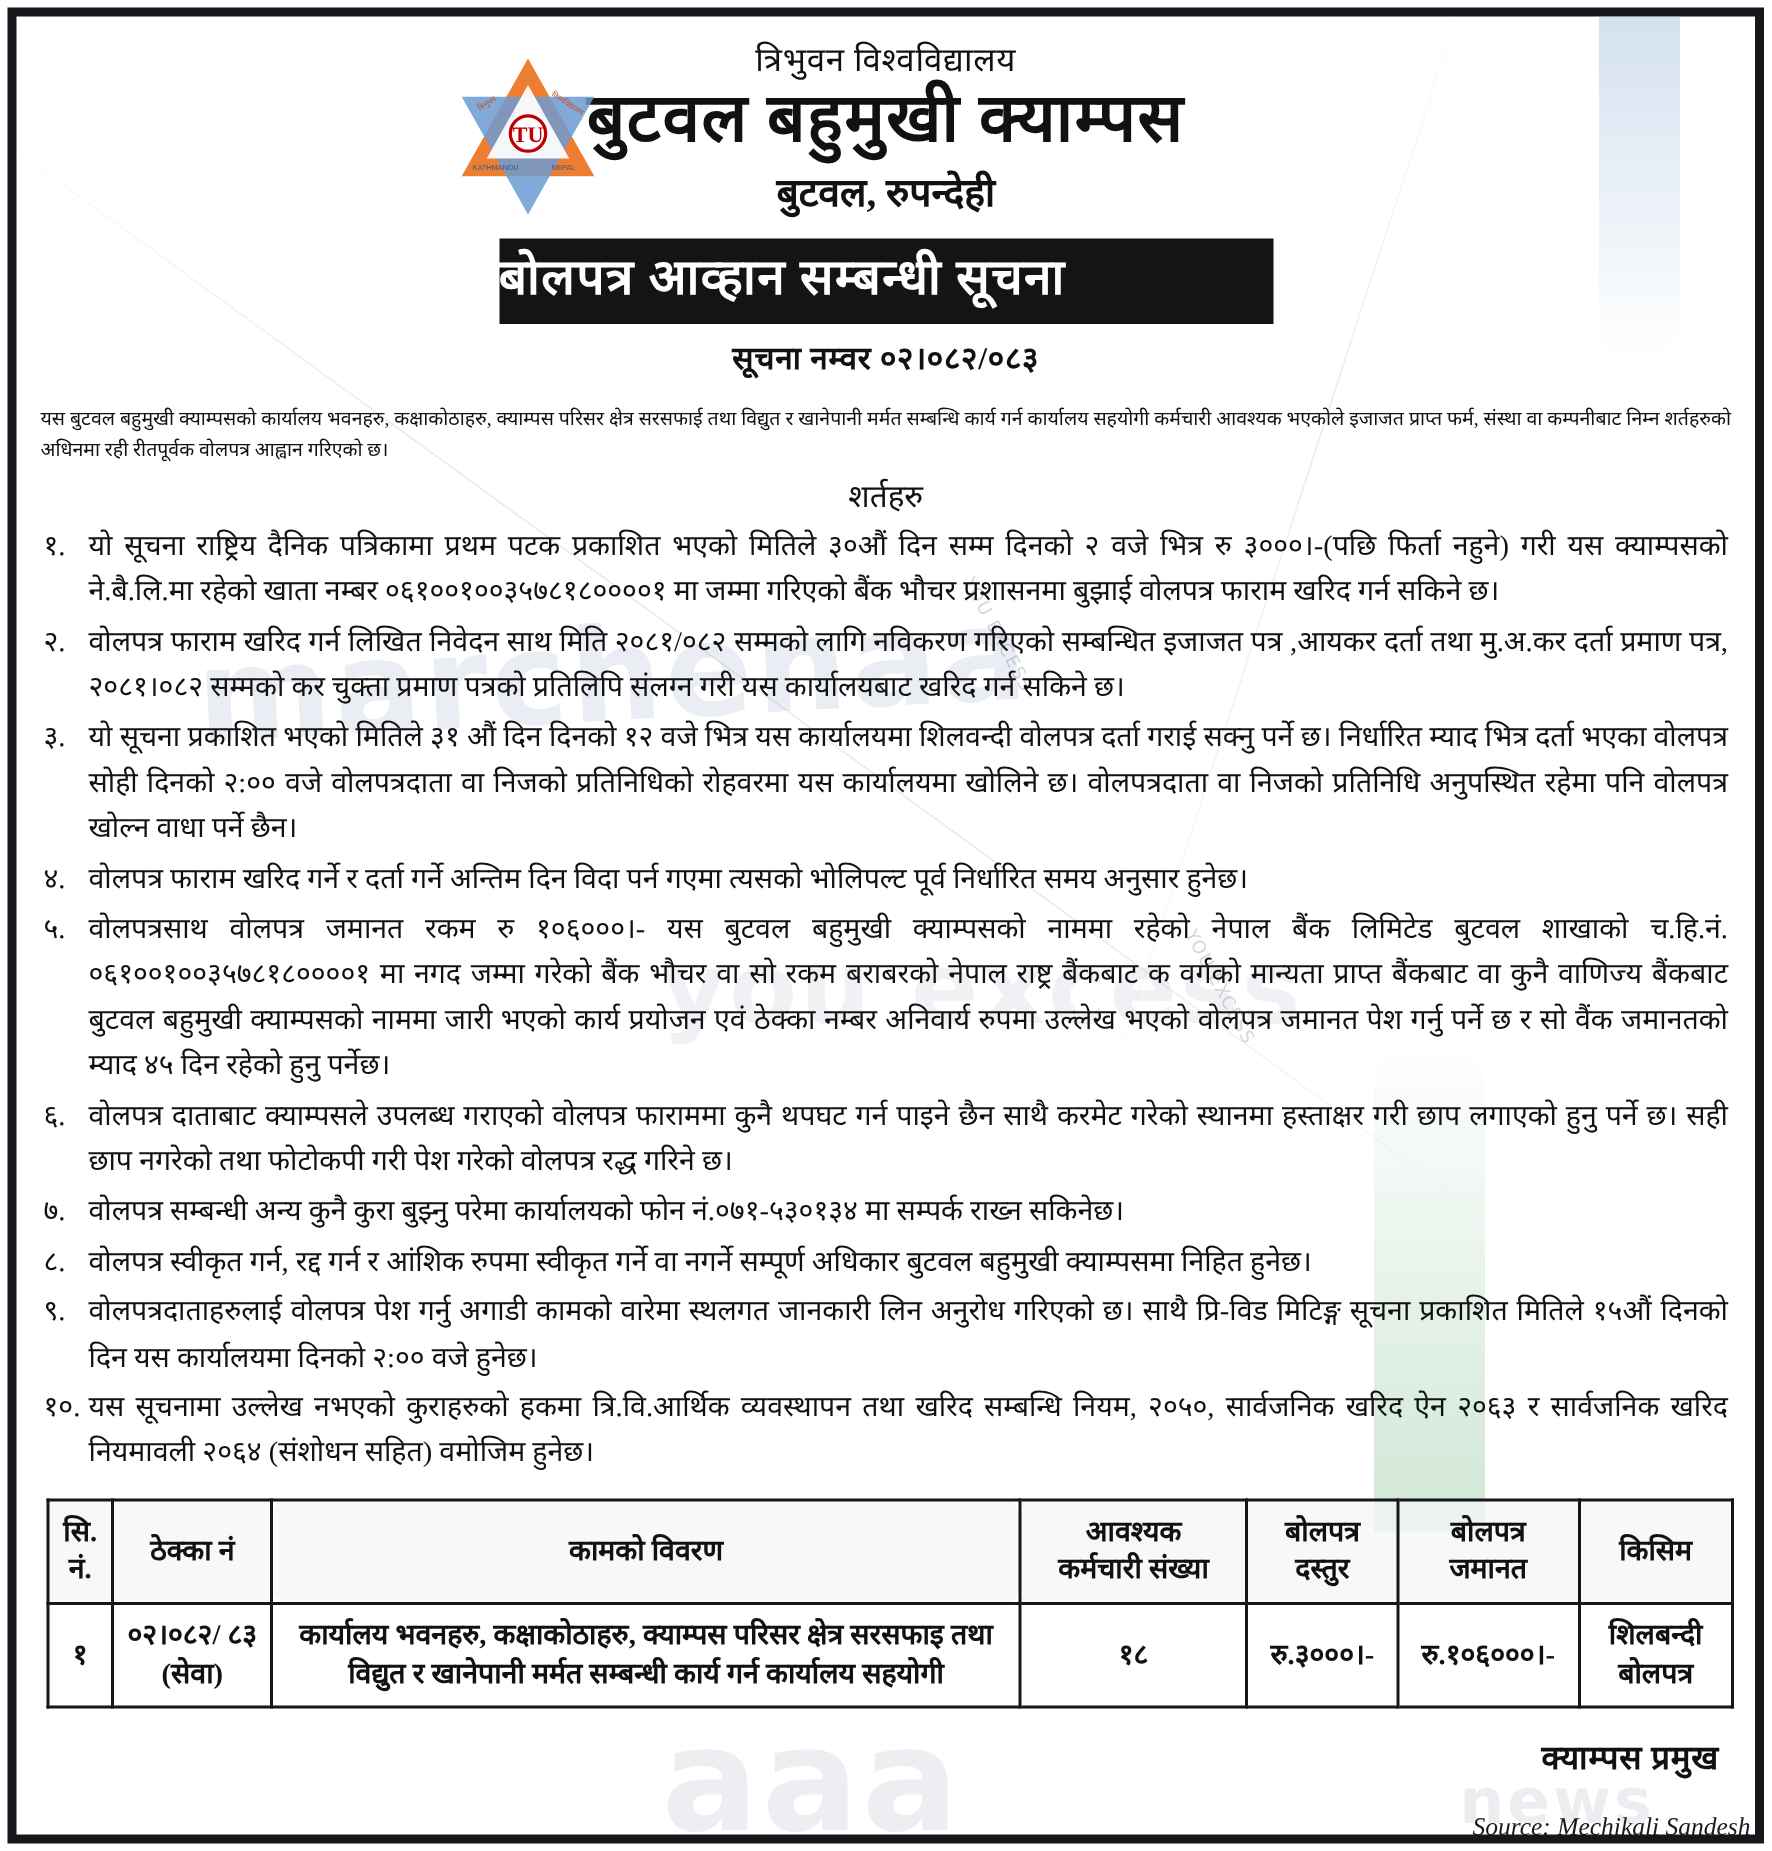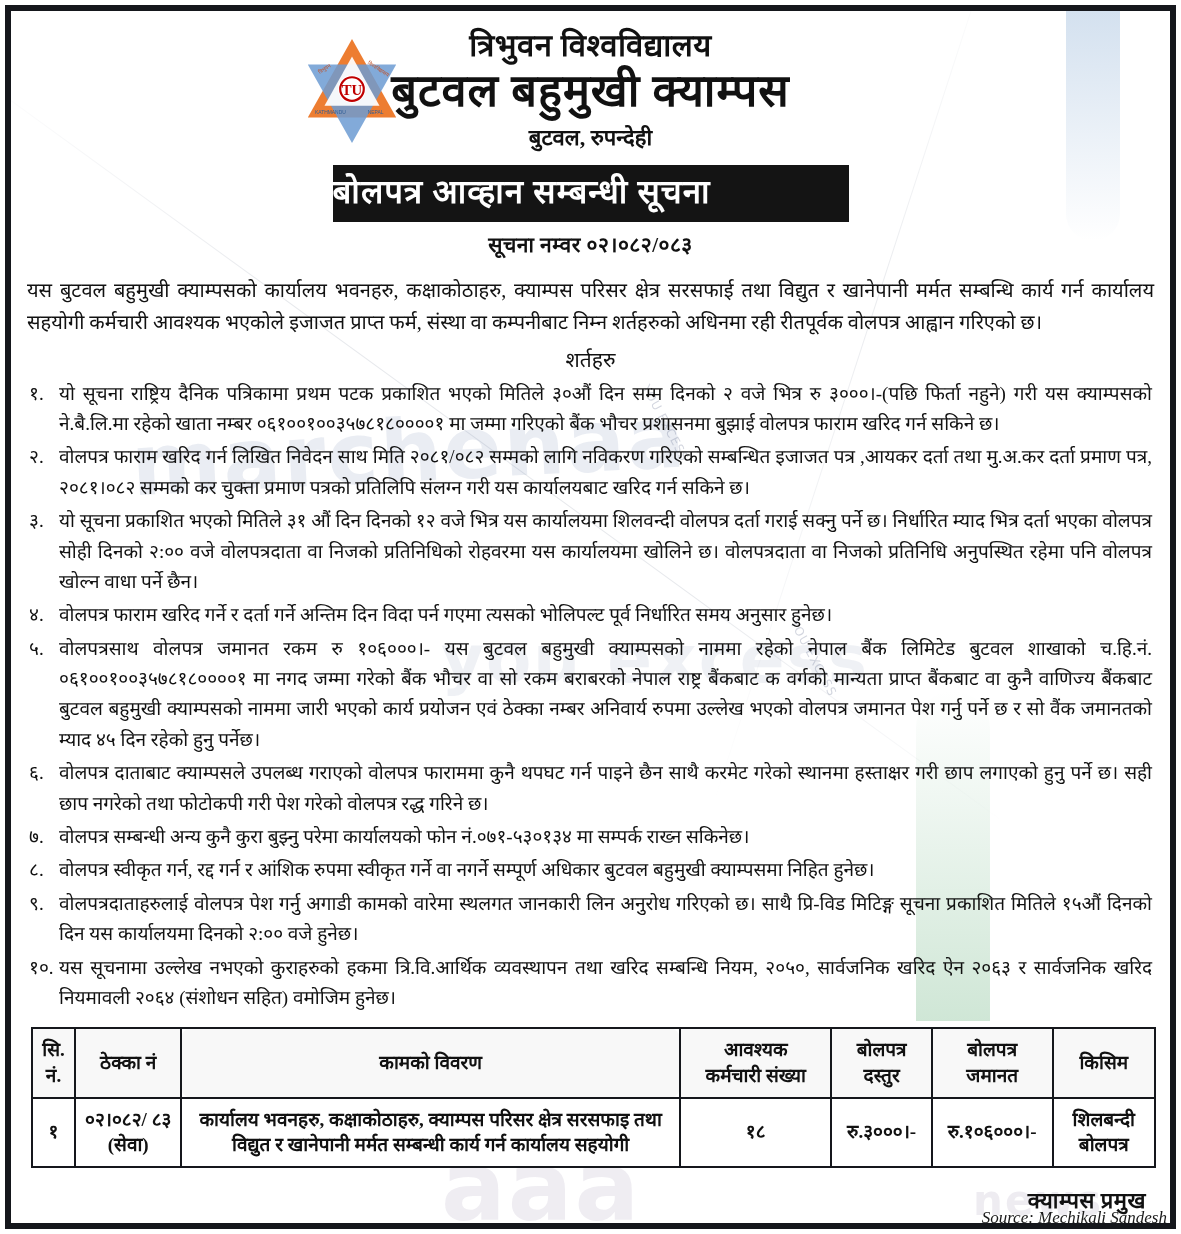--- a/index.html
+++ b/index.html
@@ -90,34 +90,34 @@
     position: relative;
     text-align: center;
     padding-top: 4px;
   }
   .logo {
     position: absolute;
     left: 268px; top: 18px;
     width: 118px; height: 112px;
   }
   .org-line1 {
-    font-size: 31px;
-    font-weight: 700;
+    font-size: 22px;
+    font-weight: 400;
     letter-spacing: .5px;
     margin-top: 2px;
   }
   .org-line2 {
     font-size: 45px;
     font-weight: 700;
     letter-spacing: 1px;
     margin-top: 2px;
     line-height: 1.1;
   }
   .org-line3 {
-    font-size: 22px;
+    font-size: 26px;
     font-weight: 600;
     margin-top: 4px;
   }
 
   .title-banner {
     margin: 14px auto 0 auto;
     width: 516px;
     background: #141414;
     color: #fff;
     font-size: 33px;
@@ -132,21 +132,21 @@
     font-size: 21px;
     font-weight: 600;
     margin-top: 8px;
     letter-spacing: .5px;
   }
   .notice-date { margin-top: 5px; }
 
   
   .intro {
     margin: 16px 2px 0 2px;
-    font-size: 20px;
+    font-size: 13px;
     line-height: 1.62;
     text-align: justify;
     font-weight: 500;
   }
   .conditions-heading {
     text-align: center;
     font-size: 21px;
     font-weight: 400;
     margin-top: 6px;
   }

